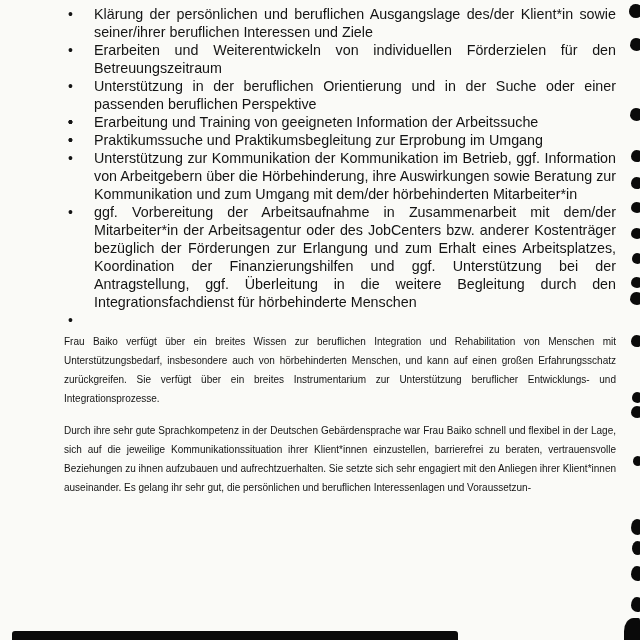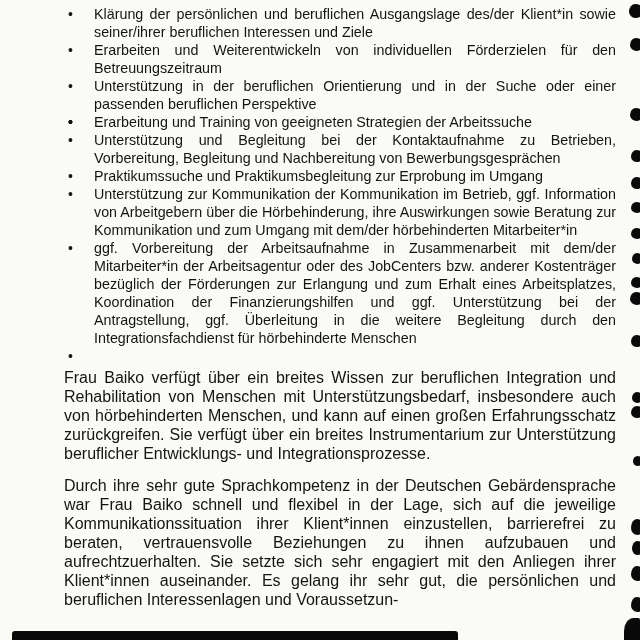--- a/index.html
+++ b/index.html
@@ -31,21 +31,21 @@
     text-align: justify;
     hyphens: auto;
     -webkit-hyphens: auto;
   }
   .bullet-marker {
     position: absolute;
     left: 4px; top: 0;
     font-size: 14px;
   }
   .para {
-    font-size: 16px;
+    font-size: 10px;
     line-height: 19px;
     text-align: justify;
     hyphens: auto;
     -webkit-hyphens: auto;
     margin: 0;
   }
   .para-1 { margin-top: 21px; }
   .para-2 { margin-top: 13px; }
   
   .blob {
@@ -86,25 +86,24 @@
         <span>Unterstützung in der beruflichen Orientierung und in der Suche oder einer passenden beruflichen Perspektive</span>
       </li>
       <li>
         <span class="bullet-marker">•</span>
       </li>
       <li>
         <span class="bullet-marker">•</span>
       </li>
       <li>
         <span class="bullet-marker">•</span>
-        <span>Erarbeitung und Training von geeigneten Strategien der Arbeitssuche</span>
+        <span>Erarbeitung und Training von geeigneten Information der Arbeitssuche</span>
       </li>
       <li>
         <span class="bullet-marker">•</span>
-        <span>Unterstützung und Begleitung bei der Kontaktaufnahme zu Betrieben, Vorbereitung, Begleitung und Nachbereitung von Bewerbungsgesprächen</span>
       </li>
       <li>
         <span class="bullet-marker">•</span>
         <span>Praktikumssuche und Praktikumsbegleitung zur Erprobung im Umgang</span>
       </li>
       <li>
         <span class="bullet-marker">•</span>
         <span>Unterstützung zur Kommunikation der Kommunikation im Betrieb, ggf. Information von Arbeitgebern über die Hörbehinderung, ihre Auswirkungen sowie Beratung zur Kommunikation und zum Umgang mit dem/der hörbehinderten Mitarbeiter*in</span>
       </li>
       <li>

